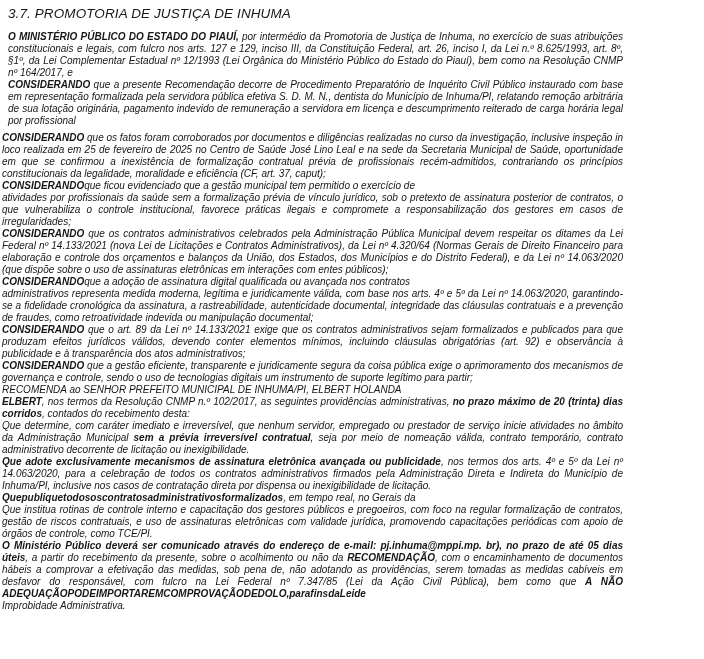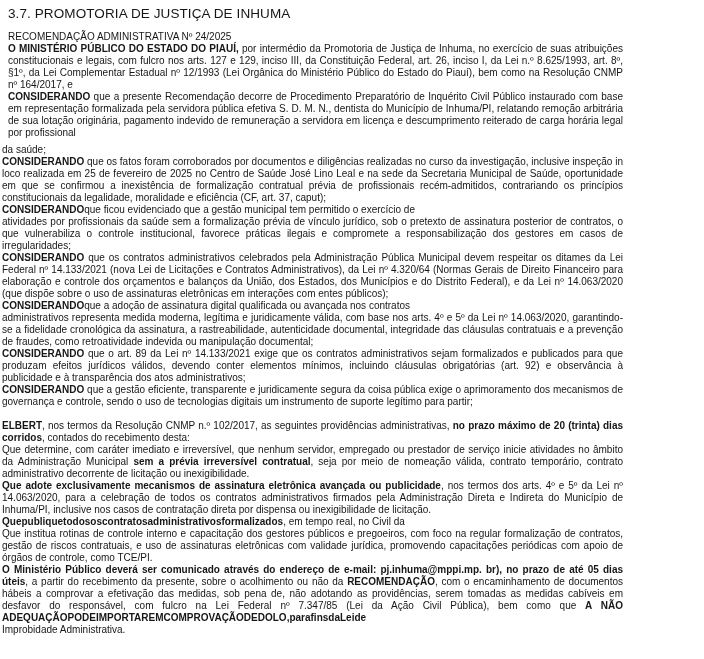--- a/index.html
+++ b/index.html
@@ -11,20 +11,21 @@
     width: 704px;
     height: 659px;
     overflow: hidden;
     color: #161616;
     font-family: "Liberation Sans", sans-serif;
   }
   .page {
     padding: 6px 5px 0 2px;
     box-sizing: border-box;
     width: 628px;
+    font-style: italic;
   }
   h1.section-title {
     font-size: 13.5px;
     font-weight: 400;
     letter-spacing: 0.1px;
     margin: 0 0 10px 6px;
     color: #161616;
     white-space: nowrap;
   }
   .block {
@@ -46,33 +47,31 @@
     font-weight: 700;
   }
 </style>
 </head>
 <body>
 
 <main class="page">
   <h1 class="section-title">3.7. PROMOTORIA DE JUSTIÇA DE INHUMA</h1>
 
   <section class="block header-block">
-      <p><span>RECOMENDAÇÃO ADMINISTRATIVA Nº 24/2025</span></p>
       <p><b>O MINISTÉRIO PÚBLICO DO ESTADO DO PIAUÍ,</b><span> por intermédio da Promotoria de Justiça de Inhuma, no exercício de suas atribuições constitucionais e legais, com fulcro nos arts. 127 e 129, inciso III, da Constituição Federal, art. 26, inciso I, da Lei n.º 8.625/1993, art. 8º, §1º, da Lei Complementar Estadual nº 12/1993 (Lei Orgânica do Ministério Público do Estado do Piauí), bem como na Resolução CNMP nº 164/2017, e</span></p>
       <p><b>CONSIDERANDO</b><span> que a presente Recomendação decorre de Procedimento Preparatório de Inquérito Civil Público instaurado com base em representação formalizada pela servidora pública efetiva S. D. M. N., dentista do Município de Inhuma/PI, relatando remoção arbitrária de sua lotação originária, pagamento indevido de remuneração a servidora em licença e descumprimento reiterado de carga horária legal por profissional</span></p>
     </section>
 
   <section class="block body-block">
-      <p><span>da saúde;</span></p>
       <p><b>CONSIDERANDO</b><span> que os fatos foram corroborados por documentos e diligências realizadas no curso da investigação, inclusive inspeção in loco realizada em 25 de fevereiro de 2025 no Centro de Saúde José Lino Leal e na sede da Secretaria Municipal de Saúde, oportunidade em que se confirmou a inexistência de formalização contratual prévia de profissionais recém-admitidos, contrariando os princípios constitucionais da legalidade, moralidade e eficiência (CF, art. 37, caput);</span></p>
       <p><b>CONSIDERANDO</b><span>que ficou evidenciado que a gestão municipal tem permitido o exercício de</span><br><span>atividades por profissionais da saúde sem a formalização prévia de vínculo jurídico, sob o pretexto de assinatura posterior de contratos, o que vulnerabiliza o controle institucional, favorece práticas ilegais e compromete a responsabilização dos gestores em casos de irregularidades;</span></p>
       <p><b>CONSIDERANDO</b><span> que os contratos administrativos celebrados pela Administração Pública Municipal devem respeitar os ditames da Lei Federal nº 14.133/2021 (nova Lei de Licitações e Contratos Administrativos), da Lei nº 4.320/64 (Normas Gerais de Direito Financeiro para elaboração e controle dos orçamentos e balanços da União, dos Estados, dos Municípios e do Distrito Federal), e da Lei nº 14.063/2020 (que dispõe sobre o uso de assinaturas eletrônicas em interações com entes públicos);</span></p>
       <p><b>CONSIDERANDO</b><span>que a adoção de assinatura digital qualificada ou avançada nos contratos</span><br><span>administrativos representa medida moderna, legítima e juridicamente válida, com base nos arts. 4º e 5º da Lei nº 14.063/2020, garantindo-se a fidelidade cronológica da assinatura, a rastreabilidade, autenticidade documental, integridade das cláusulas contratuais e a prevenção de fraudes, como retroatividade indevida ou manipulação documental;</span></p>
       <p><b>CONSIDERANDO</b><span> que o art. 89 da Lei nº 14.133/2021 exige que os contratos administrativos sejam formalizados e publicados para que produzam efeitos jurídicos válidos, devendo conter elementos mínimos, incluindo cláusulas obrigatórias (art. 92) e observância à publicidade e à transparência dos atos administrativos;</span></p>
       <p><b>CONSIDERANDO</b><span> que a gestão eficiente, transparente e juridicamente segura da coisa pública exige o aprimoramento dos mecanismos de governança e controle, sendo o uso de tecnologias digitais um instrumento de suporte legítimo para partir;</span></p>
-      <p><br><b>ELBERT</b><span>, nos termos da Resolução CNMP n.º 102/2017, as seguintes providências administrativas, </span><b>no prazo máximo de 20 (trinta) dias corridos</b><span>, contados do recebimento desta:</span></p>
+      <p><span>RECOMENDA ao SENHOR PREFEITO MUNICIPAL DE INHUMA/PI, ELBERT HOLANDA</span><br><b>ELBERT</b><span>, nos termos da Resolução CNMP n.º 102/2017, as seguintes providências administrativas, </span><b>no prazo máximo de 20 (trinta) dias corridos</b><span>, contados do recebimento desta:</span></p>
       <p><span>Que determine, com caráter imediato e irreversível, que nenhum servidor, empregado ou prestador de serviço inicie atividades no âmbito da Administração Municipal </span><b>sem a prévia irreversível contratual</b><span>, seja por meio de nomeação válida, contrato temporário, contrato administrativo decorrente de licitação ou inexigibilidade.</span></p>
       <p><b>Que adote exclusivamente mecanismos de assinatura eletrônica avançada ou publicidade</b><span>, nos termos dos arts. 4º e 5º da Lei nº 14.063/2020, para a celebração de todos os contratos administrativos firmados pela Administração Direta e Indireta do Município de Inhuma/PI, inclusive nos casos de contratação direta por dispensa ou inexigibilidade de licitação.</span></p>
-      <p><b>Quepubliquetodososcontratosadministrativosformalizados</b><span>, em tempo real, no Civil da</span><br></p>
+      <p><b>Quepubliquetodososcontratosadministrativosformalizados</b><span>, em tempo real, no Gerais da</span><br></p>
       <p><span>Que institua rotinas de controle interno e capacitação dos gestores públicos e pregoeiros, com foco na regular formalização de contratos, gestão de riscos contratuais, e uso de assinaturas eletrônicas com validade jurídica, promovendo capacitações periódicas com apoio de órgãos de controle, como TCE/PI.</span></p>
       <p><b>O Ministério Público deverá ser comunicado através do endereço de e-mail: pj.inhuma@mppi.mp. br), no prazo de até 05 dias úteis</b><span>, a partir do recebimento da presente, sobre o acolhimento ou não da </span><b>RECOMENDAÇÃO</b><span>, com o encaminhamento de documentos hábeis a comprovar a efetivação das medidas, sob pena de, não adotando as providências, serem tomadas as medidas cabíveis em desfavor do responsável, com fulcro na Lei Federal nº 7.347/85 (Lei da Ação Civil Pública), bem como que </span><b>A NÃO ADEQUAÇÃOPODEIMPORTAREMCOMPROVAÇÃODEDOLO,parafinsdaLeide</b><br><span>Improbidade Administrativa.</span></p>
     </section>
 </main>
 
 </body></html>

